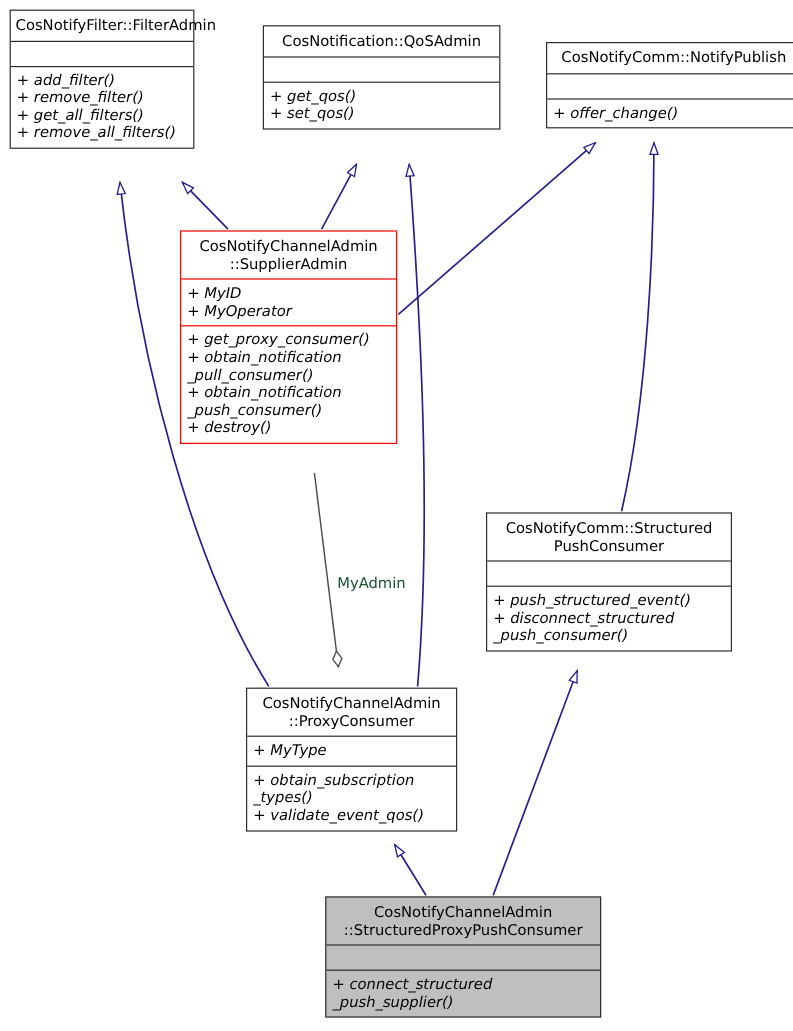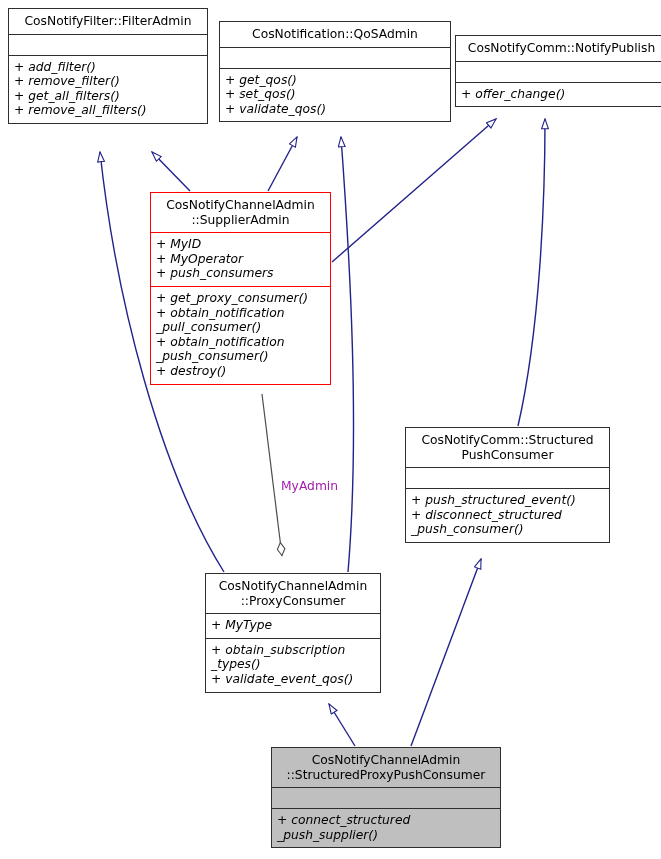--- a/index.html
+++ b/index.html
@@ -69,21 +69,21 @@
     height: 20px;
   }
   .uml-member {
     white-space: pre-line;
     font-style: italic;
   }
   .edge-label {
     position: absolute;
     font-size: 12.3px;
     line-height: 14px;
-    color: #a21caf;
+    color: #14532d;
     z-index: 6;
     white-space: nowrap;
   }
 </style>
 </head>
 <body>
 
 <div id="diagram-root">
 
   <svg id="edge-layer" width="661" height="859" viewBox="0 0 661 859">
@@ -108,63 +108,61 @@
 
     <path d="M 518,426 C 540,330 545,200 545,119" fill="none" stroke="#22228c" stroke-width="1.4" marker-end="url(#hollow-triangle)"></path>
 
     <path d="M 262,394 L 282,556" fill="none" stroke="#4d4d4d" stroke-width="1.2" marker-end="url(#hollow-diamond)"></path>
 
     <path d="M 355,746 L 329,704" fill="none" stroke="#22228c" stroke-width="1.4" marker-end="url(#hollow-triangle)"></path>
 
     <path d="M 411,746 L 481,559" fill="none" stroke="#22228c" stroke-width="1.4" marker-end="url(#hollow-triangle)"></path>
   </svg>
 
-  <div class="uml-class plain" id="box-filter-admin" style="left:8px; top:8px; width:200px;">
+  <div class="uml-class plain" id="box-filter-admin" style="left:8px; top:8px; width:154px;">
     <div class="uml-name">CosNotifyFilter::FilterAdmin</div>
     <div class="uml-sep"></div>
     <div class="uml-compartment empty"></div>
     <div class="uml-sep"></div>
     <div class="uml-compartment">
       <div class="uml-member">+ add_filter()</div>
       <div class="uml-member">+ remove_filter()</div>
       <div class="uml-member">+ get_all_filters()</div>
       <div class="uml-member">+ remove_all_filters()</div>
     </div>
   </div>
 
-  <div class="uml-class plain" id="box-qos-admin" style="left:219px; top:21px; width:232px;">
+  <div class="uml-class plain" id="box-qos-admin" style="left:219px; top:21px; width:198px;">
     <div class="uml-name">CosNotification::QoSAdmin</div>
     <div class="uml-sep"></div>
     <div class="uml-compartment empty"></div>
     <div class="uml-sep"></div>
     <div class="uml-compartment">
       <div class="uml-member">+ get_qos()</div>
       <div class="uml-member">+ set_qos()</div>
-      <div class="uml-member">+ validate_qos()</div>
     </div>
   </div>
 
   <div class="uml-class plain" id="box-notify-publish" style="left:439px; top:35px; width:213px;margin-left:16px;">
     <div class="uml-name">CosNotifyComm::NotifyPublish</div>
     <div class="uml-sep"></div>
     <div class="uml-compartment empty"></div>
     <div class="uml-sep"></div>
     <div class="uml-compartment">
       <div class="uml-member">+ offer_change()</div>
     </div>
   </div>
 
   <div class="uml-class red" id="box-supplier-admin" style="left:150px; top:192px; width:181px;">
     <div class="uml-name">CosNotifyChannelAdmin
 ::SupplierAdmin</div>
     <div class="uml-sep"></div>
     <div class="uml-compartment">
       <div class="uml-member">+ MyID</div>
       <div class="uml-member">+ MyOperator</div>
-      <div class="uml-member">+ push_consumers</div>
     </div>
     <div class="uml-sep"></div>
     <div class="uml-compartment">
       <div class="uml-member">+ get_proxy_consumer()</div>
       <div class="uml-member">+ obtain_notification
 _pull_consumer()</div>
       <div class="uml-member">+ obtain_notification
 _push_consumer()</div>
       <div class="uml-member">+ destroy()</div>
     </div>

